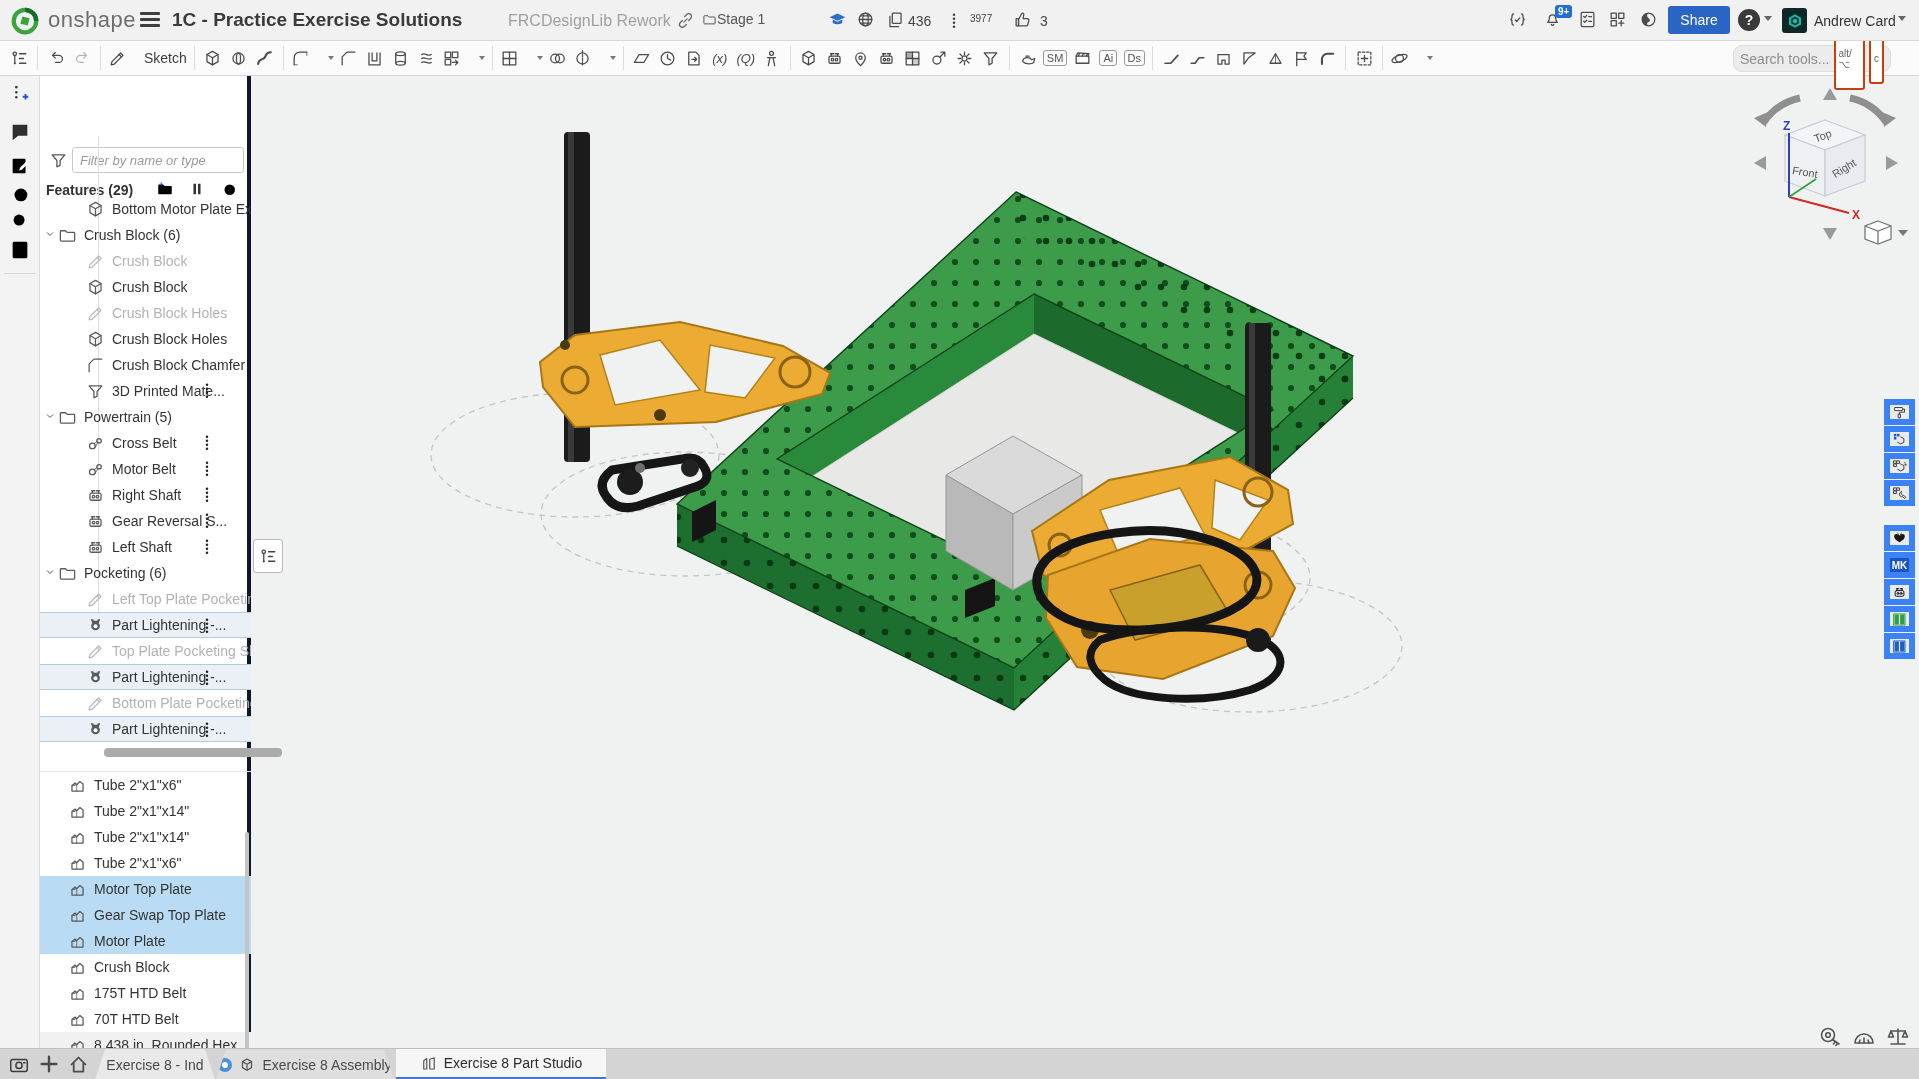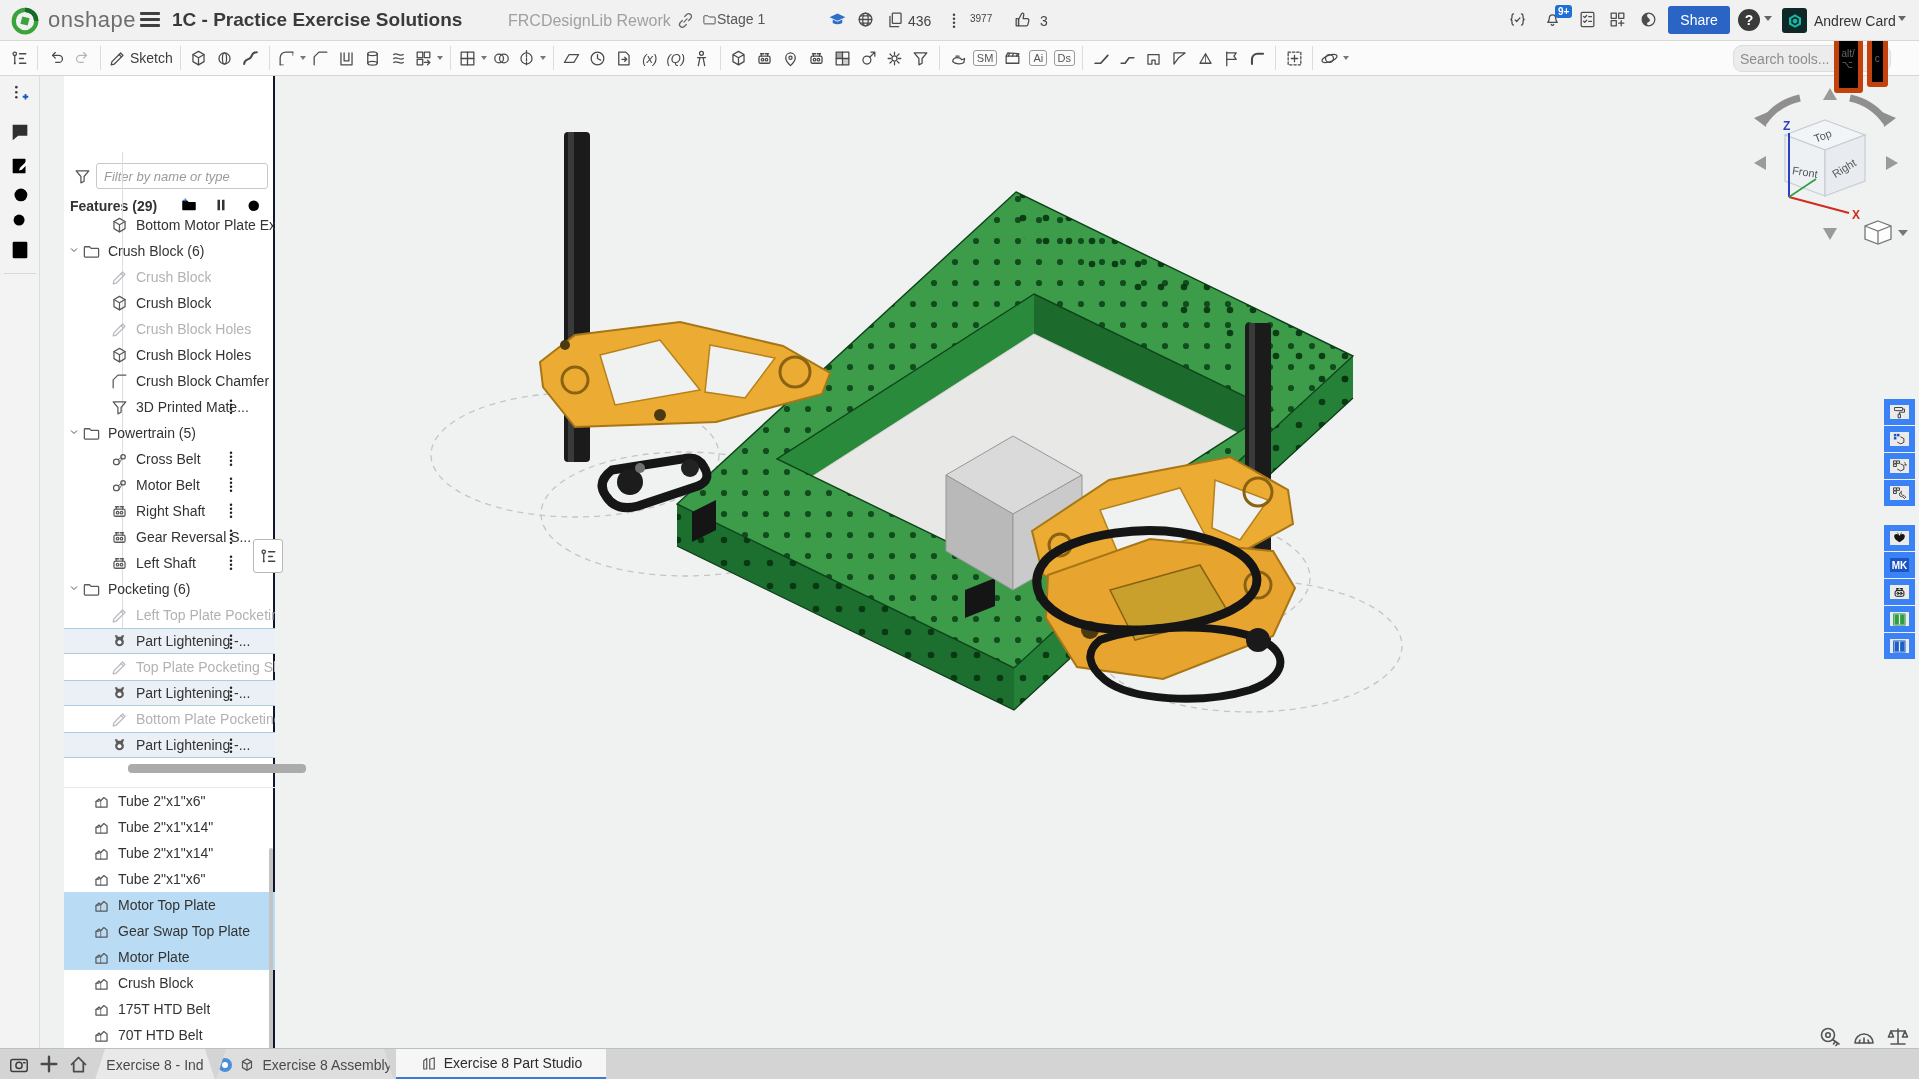--- a/index.html
+++ b/index.html
@@ -39,38 +39,38 @@
   #help-btn { position:absolute; left:1738px; top:9px; width:22px; height:22px; background:#3a3a3a; color:#fff; border-radius:50%; font-size:14px; text-align:center; line-height:22px; font-weight:bold; }
   #help-caret { position:absolute; left:1764px; top:16px; }
   #avatar { position:absolute; left:1782px; top:8px; width:25px; height:25px; background:#0e2727; border-radius:3px; display:flex; align-items:center; justify-content:center; }
   #avatar svg { width:18px; height:18px; }
   #user-name { position:absolute; left:1814px; top:13px; font-size:14px; color:#333; }
   #user-caret { position:absolute; left:1898px; top:16px; }
   .caret-tri { width:0; height:0; border-left:4px solid transparent; border-right:4px solid transparent; border-top:5px solid #666; }
 
   
   #toolbar { position:absolute; left:0; top:41px; width:1919px; height:35px; background:#fbfbfb; border-bottom:1px solid #d5d5d5; z-index:25; display:flex; align-items:center; padding-left:6px; }
-  .tbtn { height:28px; min-width:26px; padding:0 2px; display:flex; align-items:center; justify-content:center; color:#4a4a4a; border-radius:3px; cursor:pointer; gap:3px; }
+  .tbtn { height:28px; min-width:26px; padding:0 2px; display:flex; align-items:center; justify-content:center; color:#4a4a4a; border-radius:3px; cursor:pointer; gap:17px; }
   .tbtn.disabled { color:#b5b5b5; }
   .tbtn .tlabel { font-size:14px; color:#3d3d3d; }
   .tbtn.glyph .tlabel { font-size:13px; font-style:italic; color:#4a4a4a; }
   .tbtn.boxed .tlabel { font-size:11px; font-style:normal; border:1px solid #9a9a9a; border-radius:3px; padding:1px 3px; color:#555; }
   .tsep { width:1px; height:24px; background:#dcdcdc; margin:0 5px; flex:none; }
   .tcaret { width:0; height:0; border-left:3.5px solid transparent; border-right:3.5px solid transparent; border-top:4.5px solid #777; margin-left:1px; }
   #search-tools { position:absolute; right:28px; top:4px; width:158px; height:27px; background:#ececec; border:1px solid #dcdcdc; border-radius:9px; display:flex; align-items:center; padding:0 6px; gap:4px; }
   #search-tools .st-text { font-size:14px; color:#8d8d8d; flex:1; white-space:nowrap; }
-  .kbd { font-size:10px; color:#666; border:5px solid #c2410c; background:#000000; border-radius:3px; padding:18px 3px; }
+  .kbd { font-size:10px; color:#666; border:2px solid #c2410c; background:#ffffff; border-radius:3px; padding:18px 3px; }
 
   
   #leftstrip { position:absolute; left:0; top:41px; width:40px; height:1007px; background:#f3f3f3; border-right:1px solid #ddd; z-index:20; }
   .strip-ic { position:absolute; left:9px; width:22px; height:22px; color:#3c3c3c; cursor:pointer; }
   #strip-div { position:absolute; left:4px; top:232px; width:32px; height:1px; background:#d8d8d8; }
 
   
-  #featurepanel { position:absolute; left:40px; top:76px; width:211px; height:972px; background:#fff; border-right:2px solid #0f172a; z-index:20; font-size:14px;margin-left:24px; }
+  #featurepanel { position:absolute; left:40px; top:60px; width:211px; height:972px; background:#fff; border-right:4px solid #0f172a; z-index:20; font-size:14px; }
   #filter-icon { position:absolute; left:9px; top:91px; color:#555; }
   #filter-input { position:absolute; left:32px; top:87px; width:172px; height:26px; border:1px solid #c9c9c9; border-radius:3px; font-style:italic; font-size:13px; color:#555; padding:0 7px; font-family:"Liberation Sans",sans-serif; }
   #filter-input::placeholder { color:#9a9a9a; }
   #features-hdr { position:absolute; left:6px; top:122px; font-size:14px; font-weight:bold; color:#333; }
   .hdr-ic { position:absolute; top:120px; width:18px; height:18px; color:#333; cursor:pointer; }
   #feature-tree { position:absolute; left:0; top:136px; width:211px; }
   #parts-list { position:absolute; left:0; top:711px; width:211px; border-top:1px solid #e8e8e8; }
   .trow { position:relative; height:26px; display:flex; align-items:center; color:#333; cursor:pointer; }
   .trow .chev { width:14px; margin-left:4px; color:#555; flex:none; }
   .trow .chev svg { width:12px; height:12px; stroke:currentColor; fill:none; stroke-width:2; }

